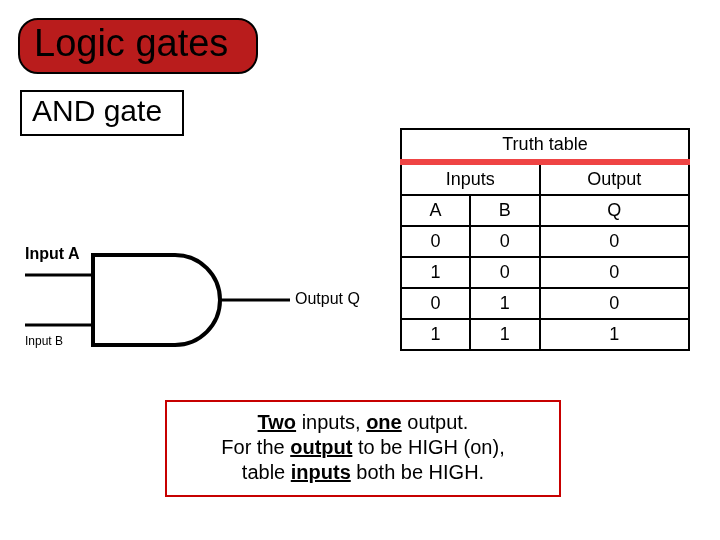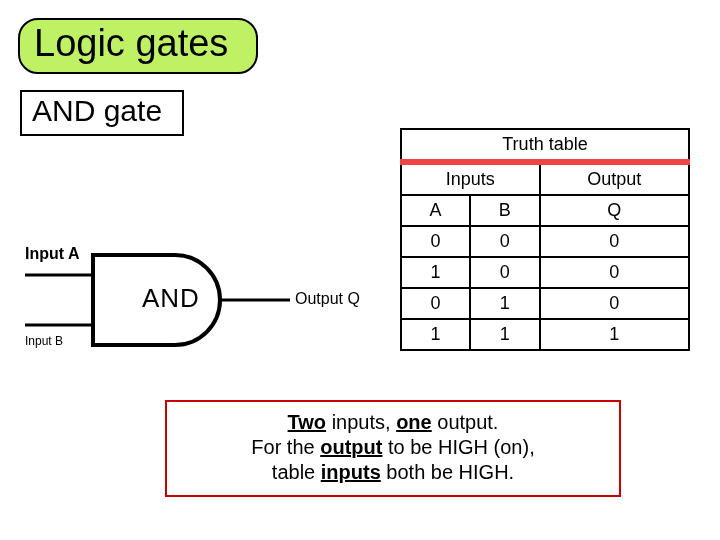--- a/index.html
+++ b/index.html
@@ -12,21 +12,21 @@
     overflow: hidden;
   }
 
   .title-pill {
     position: absolute;
     left: 18px;
     top: 18px;
     padding: 4px 28px 8px 14px;
     border: 2px solid #000;
     border-radius: 20px;
-    background: #bef264;
+    background: #b91c1c;
     font-size: 38px;
     line-height: 1.05;
   }
 
   .subtitle-box {
     position: absolute;
     left: 20px;
     top: 90px;
     padding: 2px 20px 6px 10px;
     border: 2px solid #000;
@@ -69,21 +69,21 @@
     font-weight: normal;
   }
   .truth .title-row th { font-size: 18px; border-bottom: 6px solid #ef4444; }
   .truth .hdr th { font-size: 18px; }
 
   
   .summary {
     position: absolute;
     left: 165px;
     top: 400px;
-    width: 456px;
+    width: 396px;
     border: 2px solid #c70000;
     padding: 8px 10px 10px;
     text-align: center;
     font-size: 20px;
     line-height: 1.25;
   }
   .u { text-decoration: underline; }
   .b { font-weight: bold; }
 </style>
 </head>
@@ -100,21 +100,20 @@
 <div class="gate-wrap">
   <svg width="320" height="110" viewBox="0 0 320 110">
 
     <line x1="0" y1="30" x2="68" y2="30" stroke="#000" stroke-width="3"></line>
     <line x1="0" y1="80" x2="68" y2="80" stroke="#000" stroke-width="3"></line>
 
     <path d="M68 10 H150 A45 45 0 0 1 150 100 H68 Z" fill="#fff" stroke="#000" stroke-width="4"></path>
 
     <line x1="195" y1="55" x2="265" y2="55" stroke="#000" stroke-width="3"></line>
   </svg>
-  <div class="gate-label">AND</div>
 </div>
 
 <table class="truth">
   <tbody>
       <tr class="title-row">
     <th colspan="3">Truth table</th>
   </tr>
   <tr class="hdr">
     <th colspan="2">Inputs</th>
     <th>Output</th>

